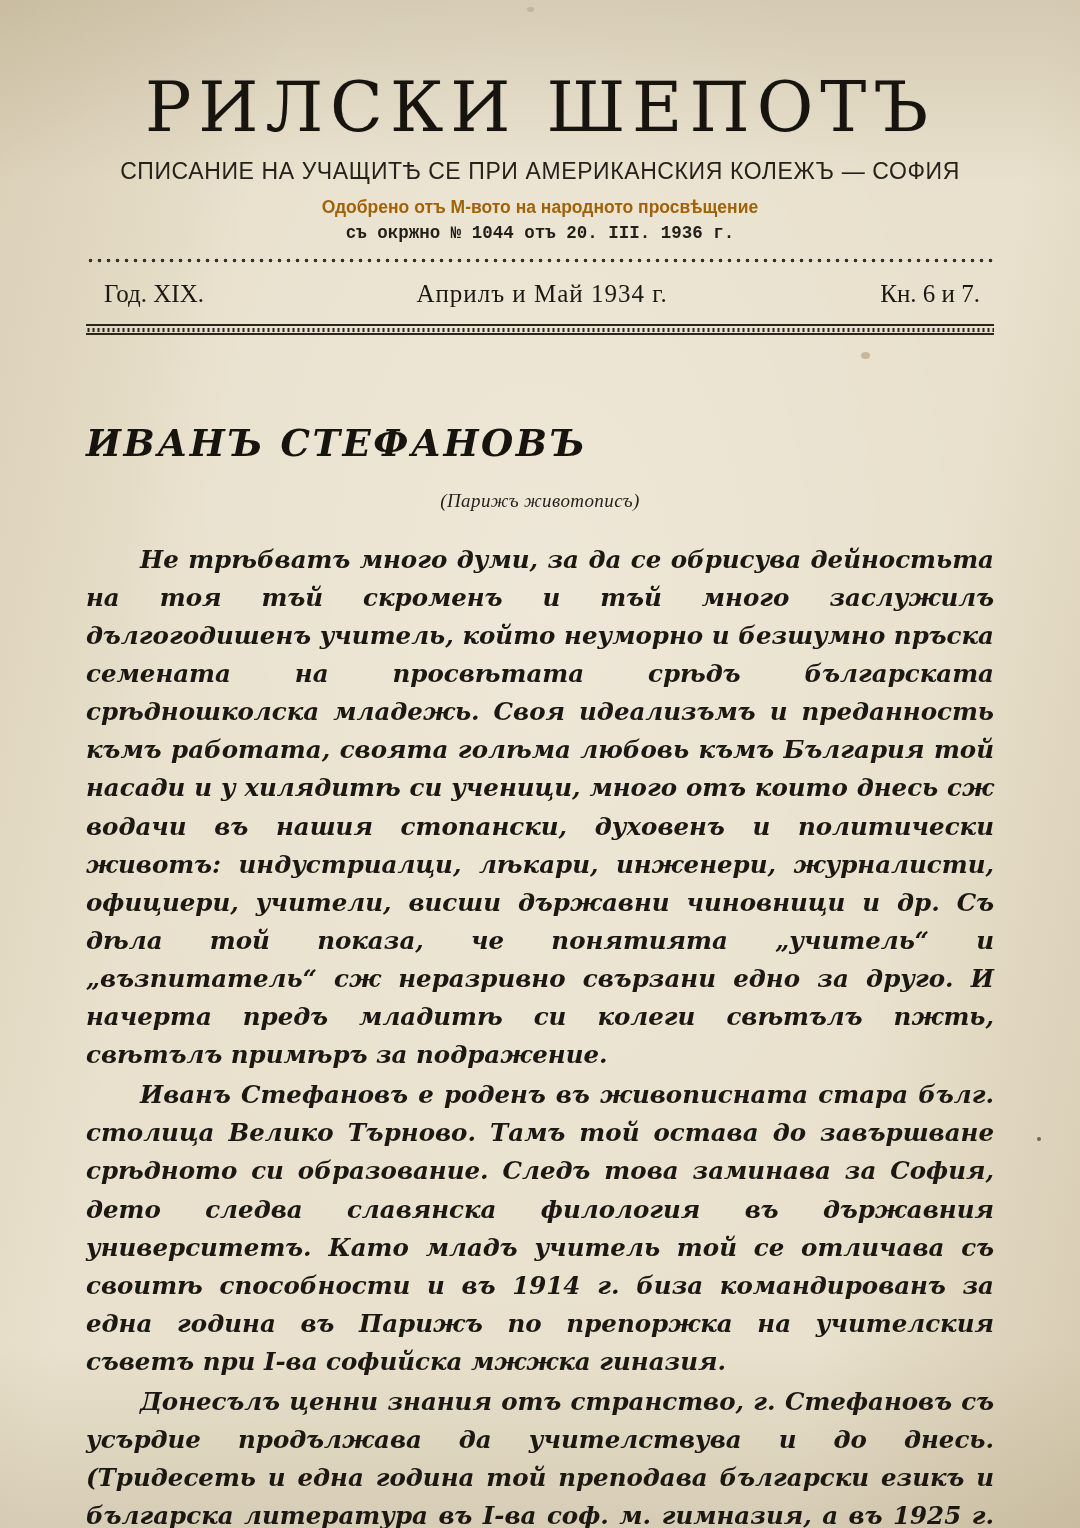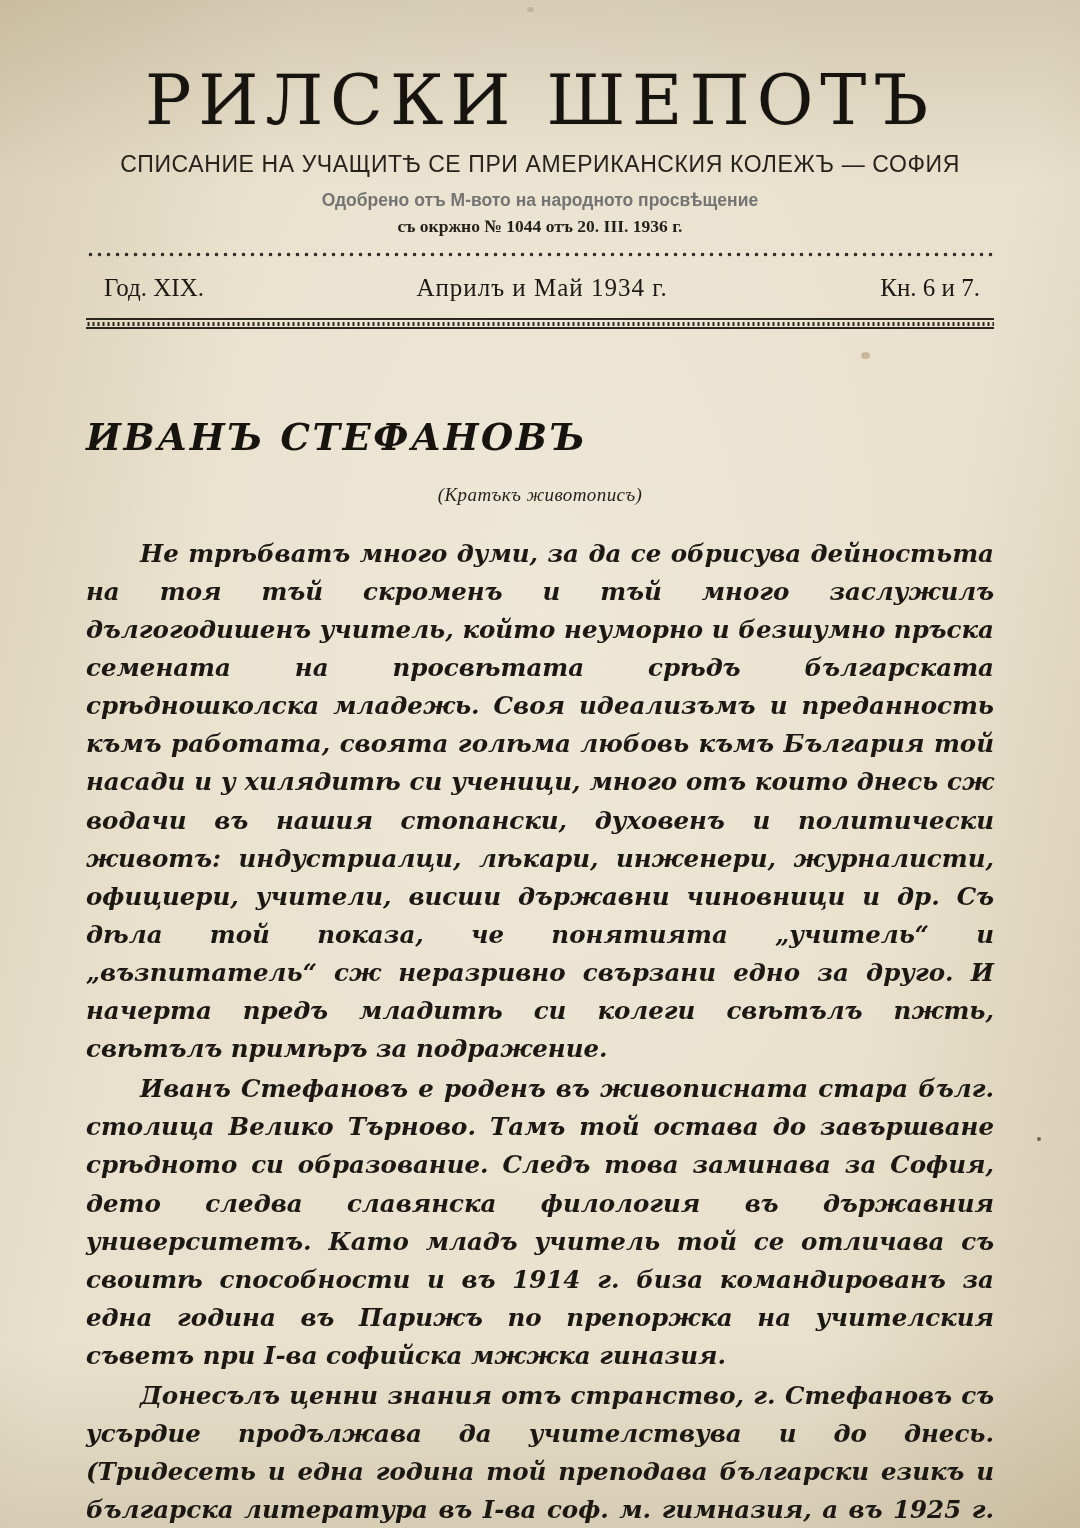--- a/index.html
+++ b/index.html
@@ -26,21 +26,21 @@
       #e9e1cd;
   }
   .speck {
     position: absolute;
     background: rgba(90,70,40,0.35);
     border-radius: 50%;
   }
   .page {
     position: absolute;
     inset: 0;
-    padding: 0 86px;
+    padding: 7px 86px;
     box-sizing: border-box;
   }
 
   
   .masthead {
     text-align: center;
     padding-top: 64px;
   }
   .mast-title {
     font-family: "DejaVu Serif", serif;
@@ -58,24 +58,24 @@
     letter-spacing: 0.6px;
     margin-top: 14px;
     color: #26221b;
     white-space: nowrap;
   }
   .mast-sub2 {
     font-family: "Liberation Sans", sans-serif;
     font-size: 17.5px;
     font-weight: bold;
     margin-top: 12px;
-    color: #737373;
+    color: #a16207;
   }
   .mast-sub3 {
-    font-family: Liberation Serif, serif;
+    font-family: Liberation Mono, monospace;
     font-size: 17.5px;
     font-weight: bold;
     margin-top: 5px;
     color: #221e18;
   }
 
   .dotrule {
     margin-top: 14px;
     height: 7px;
     background-image: radial-gradient(circle, #2a251d 1.7px, rgba(0,0,0,0) 2.1px);
@@ -184,21 +184,21 @@
       <span>Год. XIX.</span>
       <span class="issue-mid">Априлъ и Май 1934 г.</span>
       <span>Кн. 6 и 7.</span>
     </div>
 
     <div class="thickrule"></div>
   </header>
 
   <section class="article">
     <h1 class="art-title">ИВАНЪ СТЕФАНОВЪ</h1>
-    <div class="art-subtitle">(Кратъкъ  животописъ)</div>
+    <div class="art-subtitle">(Парижъ  животописъ)</div>
 
     <div class="body-text">
       <p>Не трѣбватъ много думи, за да се обрисува дейностьта на тоя тъй скроменъ и тъй много заслужилъ дългогодишенъ учитель, който неуморно и безшумно пръска семената на просвѣтата срѣдъ българската срѣдношколска младежь. Своя идеализъмъ и преданность къмъ работата, своята голѣма любовь къмъ България той насади и у хилядитѣ си ученици, много отъ които днесь сж водачи въ нашия стопански, духовенъ и политически животъ: индустриалци, лѣкари, инженери, журналисти, официери, учители, висши държавни чиновници и др. Съ дѣла той показа, че понятията „учитель“ и „възпитатель“ сж неразривно свързани едно за друго. И начерта предъ младитѣ си колеги свѣтълъ пжть, свѣтълъ примѣръ за подражение.</p>
       <p>Иванъ Стефановъ е роденъ въ живописната стара бълг. столица Велико Търново. Тамъ той остава до завършване срѣдното си образование. Следъ това заминава за София, дето следва славянска филология въ държавния университетъ. Като младъ учитель той се отличава съ своитѣ способности и въ 1914 г. биза командированъ за една година въ Парижъ по препоржка на учителския съветъ при I-ва софийска мжжка гиназия.</p>
       <p>Донесълъ ценни знания отъ странство, г. Стефановъ съ усърдие продължава да учителствува и до днесь. (Тридесеть и една година той преподава български езикъ и българска литература въ I-ва соф. м. гимназия, а въ 1925 г. преминава пакъ за учитель въ Американския колежъ при Симеоново).</p>
     </div>
   </section>
 
 </div>
 

